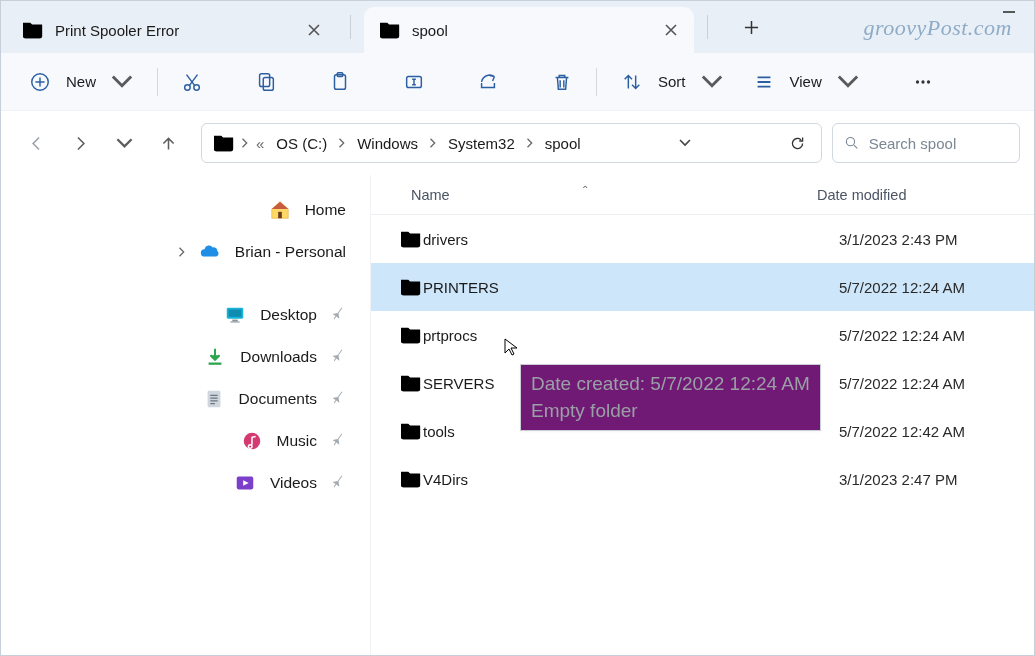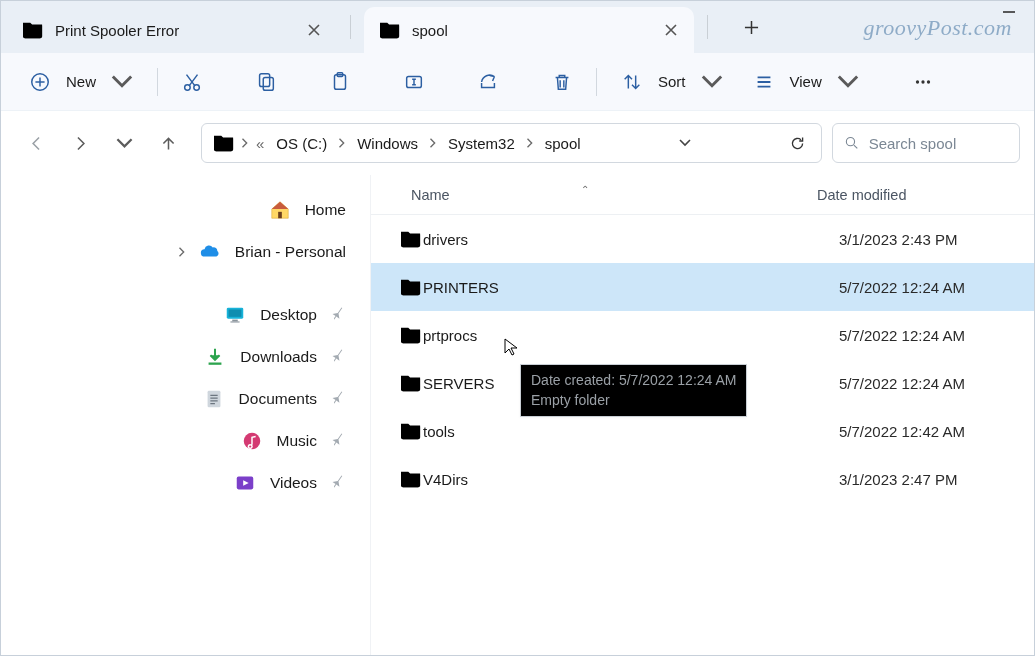--- a/index.html
+++ b/index.html
@@ -60,21 +60,21 @@
   .colhdr .c-name .sort { position: absolute; left: 210px; top: -3px; color: #6a6a6a; font-size: 10px; }
   .colhdr .c-date { flex: 1; padding-left: 10px; }
   .rows { flex:1; position: relative; }
   .row { height: 48px; display: flex; align-items: center; font-size: 15px; color: #1a1a1a; padding-left: 22px; }
   .row .c-name { width: 436px; display: flex; align-items: center; padding-left: 6px;}
   .row .c-date { flex:1; color: #2a2a2a; padding-left: 10px;}
   .row.sel { background: #cde6f9; }
   .folder-ic { width: 24px; height: 20px; }
 
   
-  .tooltip { position: absolute; left: 520px; top: 364px; border: 1px solid #c9cfd5; background: #000000; padding: 6px 10px; font-size: 14px; color: #9aa0a6; line-height: 1.4; white-space: nowrap; box-shadow: 0 1px 3px rgba(0,0,0,0.04);}
+  .tooltip { position: absolute; left: 520px; top: 364px; border: 1px solid #c9cfd5; background: #701a75; padding: 6px 10px; font-size: 19px; color: #9aa0a6; line-height: 1.4; white-space: nowrap; box-shadow: 0 1px 3px rgba(0,0,0,0.04);}
   
   .cursor { position: absolute; left: 502px; top: 337px; pointer-events: none; }
   .cursor svg { width: 20px; height: 20px; }
   .monitor-ic { width:22px;height:22px; }
   .home-ic { width:22px;height:22px; }
   .dl-ic .arr { fill:#2da44e; }
   .dl-ic .bar { fill:#2da44e; }
 
 </style>
 </head>

